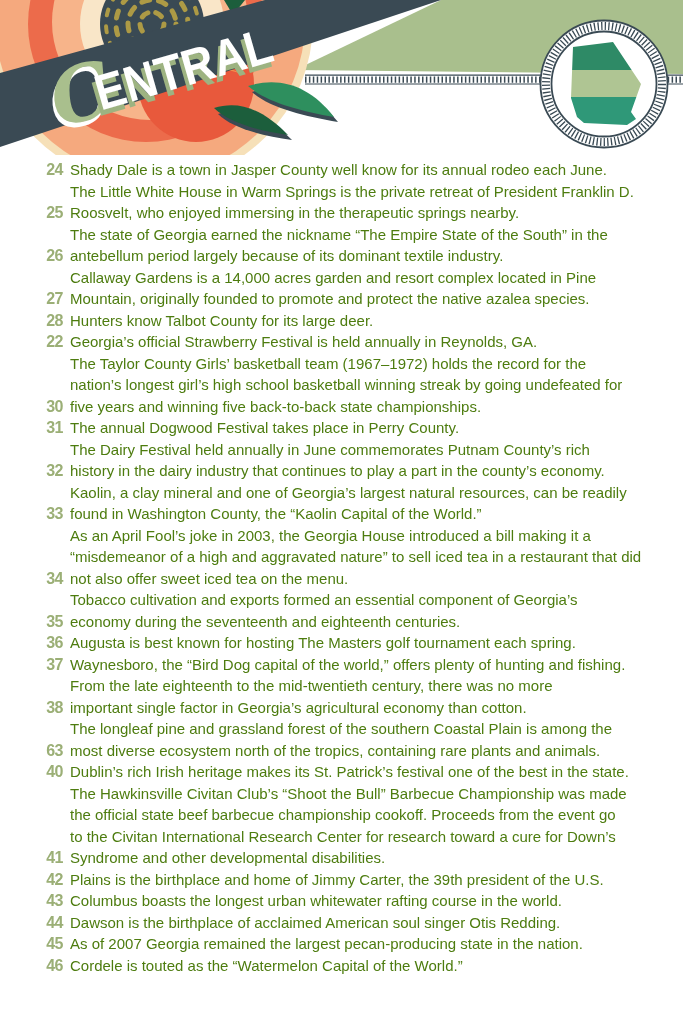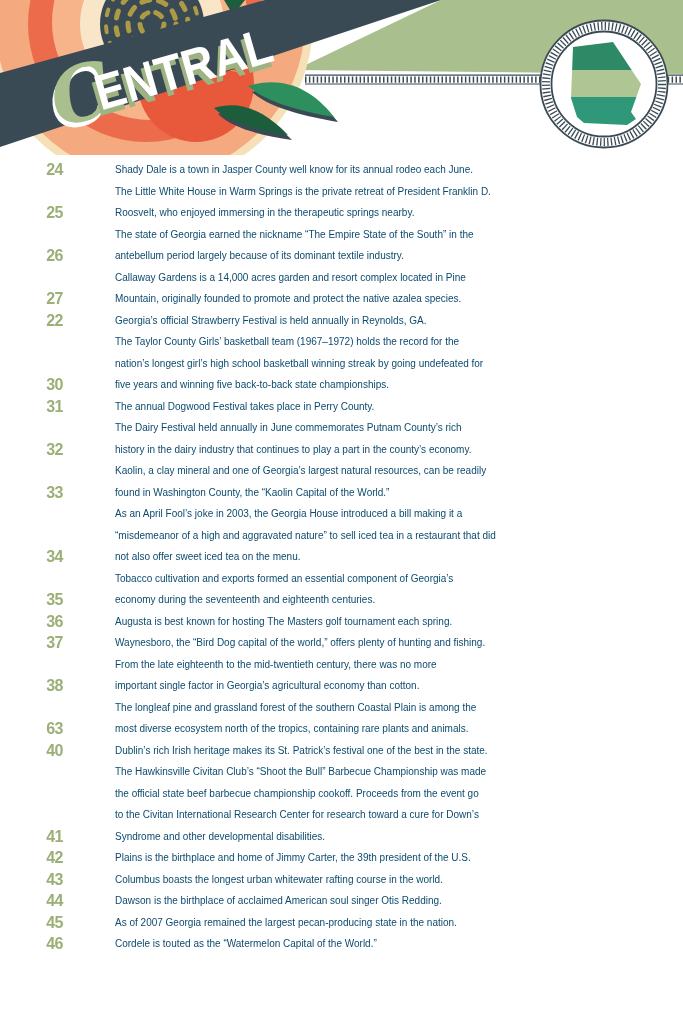--- a/index.html
+++ b/index.html
@@ -9,23 +9,22 @@
   }
   .header{position:relative;width:683px;height:155px;user-select:none;}
   .header svg{display:block;}
   .facts{margin:4px 0 0 38px;}
   .fact{display:flex;gap:7px;align-items:flex-end;}
   .fact-num{
     flex:none;width:25px;text-align:right;font-weight:bold;
     font-size:16px;line-height:21.5px;letter-spacing:-0.5px;color:#9BAF76;
   }
   .fact-text{
-    white-space:pre-line;font-size:10px;line-height:21.5px;color:#0c4a6e;
+    white-space:pre-line;font-size:15px;line-height:21.5px;color:#4d7c0f;
     width:608px;
-    margin-left:45px;
   }
 </style>
 </head>
 <body>
 
 <div class="header">
   <svg width="683" height="155" viewBox="0 0 683 155">
 
     <polygon points="441,0 683,0 683,74 295,70" fill="#A9BF8D"></polygon>
 
@@ -103,20 +102,24 @@
     <span class="fact-text">The state of Georgia earned the nickname “The Empire State of the South” in the
 antebellum period largely because of its dominant textile industry.</span>
   </div>
 
   <div class="fact">
     <span class="fact-num">27</span>
     <span class="fact-text">Callaway Gardens is a 14,000 acres garden and resort complex located in Pine
 Mountain, originally founded to promote and protect the native azalea species.</span>
   </div>
 
+  <div class="fact">
+    <span class="fact-num">28</span>
+    <span class="fact-text">Hunters know Talbot County for its large deer.</span>
+  </div>
 
   <div class="fact">
     <span class="fact-num">22</span>
     <span class="fact-text">Georgia’s official Strawberry Festival is held annually in Reynolds, GA.</span>
   </div>
 
   <div class="fact">
     <span class="fact-num">30</span>
     <span class="fact-text">The Taylor County Girls’ basketball team (1967–1972) holds the record for the
 nation’s longest girl’s high school basketball winning streak by going undefeated for

